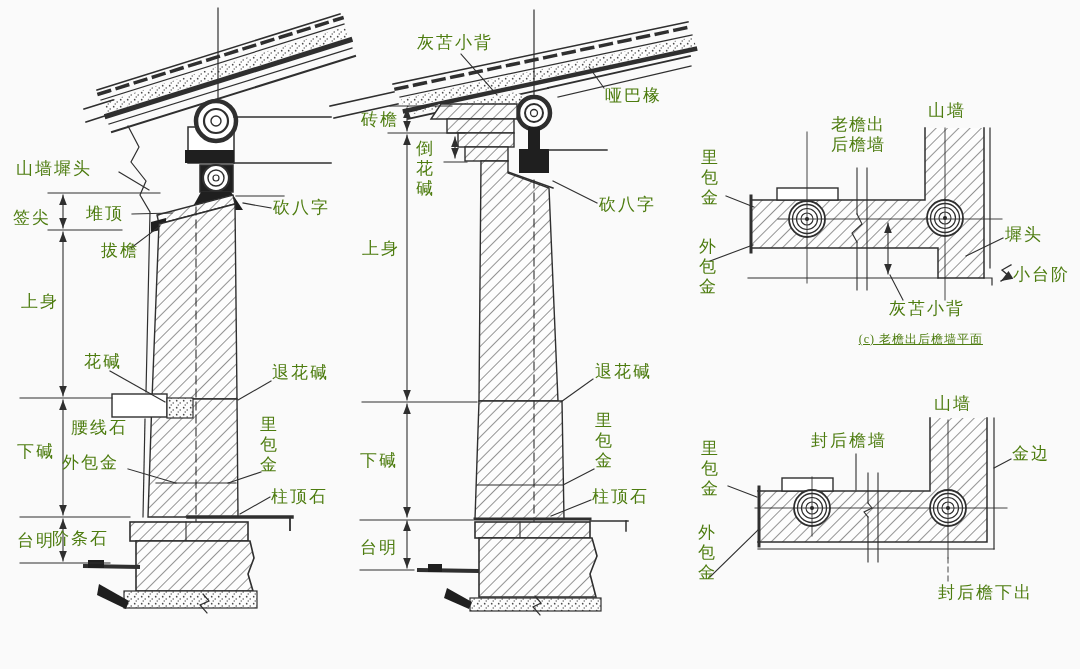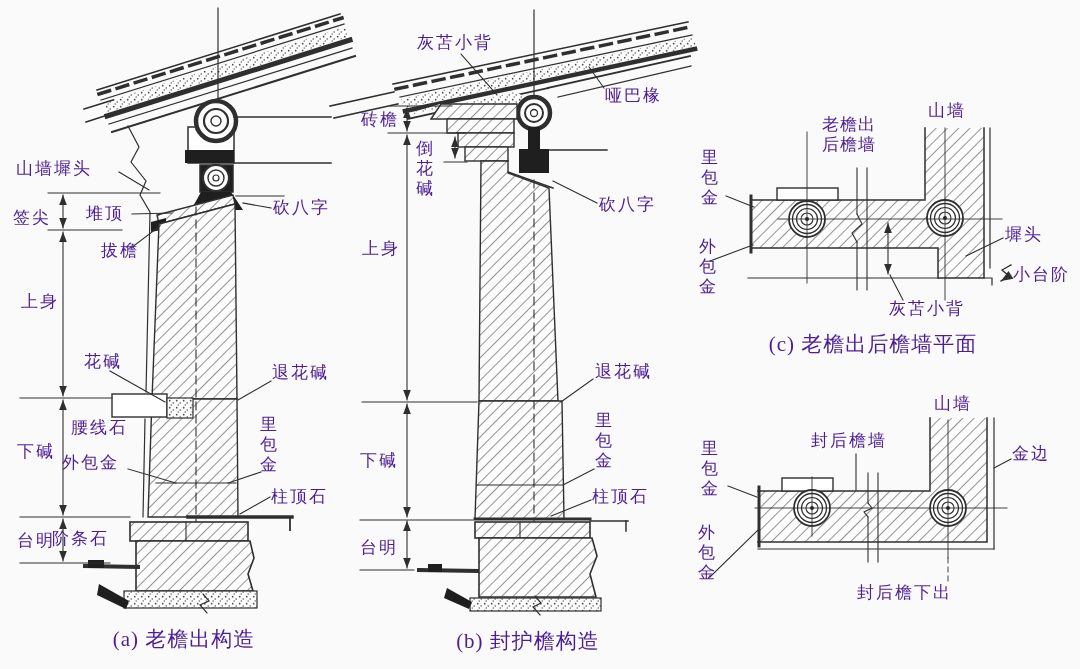--- a/index.html
+++ b/index.html
@@ -1,23 +1,23 @@
 <!DOCTYPE html>
 <html><head>
 <meta charset="utf-8">
 <style>
   html,body{margin:0;padding:0;background:#e8e8e8;}
   .stage{position:relative;width:1080px;height:669px;background:#fafafa;overflow:hidden;
          font-family:"Liberation Serif",serif;}
   .stage svg{position:absolute;left:0;top:0;}
-  .lbl{position:absolute;font-size:17px;line-height:1.18;color:#4c1d95;
+  .lbl{position:absolute;font-size:17px;line-height:1.18;color:#4d7c0f;
        letter-spacing:2px;white-space:pre-line;}
   .v{letter-spacing:0;width:20px;}
-  .c{text-align:center;}
-  .cap{font-size:21px;letter-spacing:1px;}
+  .c{text-align:right;}
+  .cap{font-size:12px;letter-spacing:1px;text-decoration:underline;}
 </style>
 </head>
 <body>
 
 <div class="stage">
 
 <svg width="1080" height="669" viewBox="0 0 1080 669">
   <defs>
     <pattern id="hatch" width="8" height="8" patternUnits="userSpaceOnUse" patternTransform="rotate(45)">
       <rect width="8" height="8" fill="#fdfdfd"></rect>
@@ -290,38 +290,36 @@
 <div class="lbl" style="left:272px;top:363px">退花碱</div>
 <div class="lbl" style="left:71px;top:418px">腰线石</div>
 <div class="lbl" style="left:17px;top:442px">下碱</div>
 <div class="lbl" style="left:62px;top:453px">外包金</div>
 <div class="lbl v" style="left:260px;top:415px">里
 包
 金</div>
 <div class="lbl" style="left:271px;top:487px">柱顶石</div>
 <div class="lbl" style="left:17px;top:531px">台明</div>
 <div class="lbl" style="left:52px;top:529px">阶条石</div>
-<div class="lbl cap c" style="left:104px;top:627px;width:160px">(a) 老檐出构造</div>
 
 <div class="lbl" style="left:417px;top:33px">灰苫小背</div>
 <div class="lbl" style="left:605px;top:86px">哑巴椽</div>
 <div class="lbl" style="left:361px;top:110px">砖檐</div>
 <div class="lbl v" style="left:416px;top:139px">倒
 花
 碱</div>
 <div class="lbl" style="left:362px;top:239px">上身</div>
 <div class="lbl" style="left:599px;top:195px">砍八字</div>
 <div class="lbl" style="left:595px;top:362px">退花碱</div>
 <div class="lbl" style="left:360px;top:451px">下碱</div>
 <div class="lbl v" style="left:595px;top:411px">里
 包
 金</div>
 <div class="lbl" style="left:592px;top:487px">柱顶石</div>
 <div class="lbl" style="left:360px;top:538px">台明</div>
-<div class="lbl cap c" style="left:448px;top:629px;width:160px">(b) 封护檐构造</div>
 
 <div class="lbl" style="left:928px;top:101px">山墙</div>
 <div class="lbl c" style="left:813px;top:115px;width:72px;letter-spacing:1px">老檐出
 后檐墙</div>
 <div class="lbl v" style="left:701px;top:148px">里
 包
 金</div>
 <div class="lbl v" style="left:699px;top:237px">外
 包
 金</div>
@@ -332,15 +330,15 @@
 
 <div class="lbl" style="left:934px;top:394px">山墙</div>
 <div class="lbl" style="left:811px;top:431px">封后檐墙</div>
 <div class="lbl" style="left:1012px;top:444px">金边</div>
 <div class="lbl v" style="left:701px;top:439px">里
 包
 金</div>
 <div class="lbl v" style="left:698px;top:523px">外
 包
 金</div>
-<div class="lbl" style="left:857px;top:583px">封后檐下出</div>
+<div class="lbl" style="left:938px;top:583px">封后檐下出</div>
 
 </div>
 
 </body></html>

